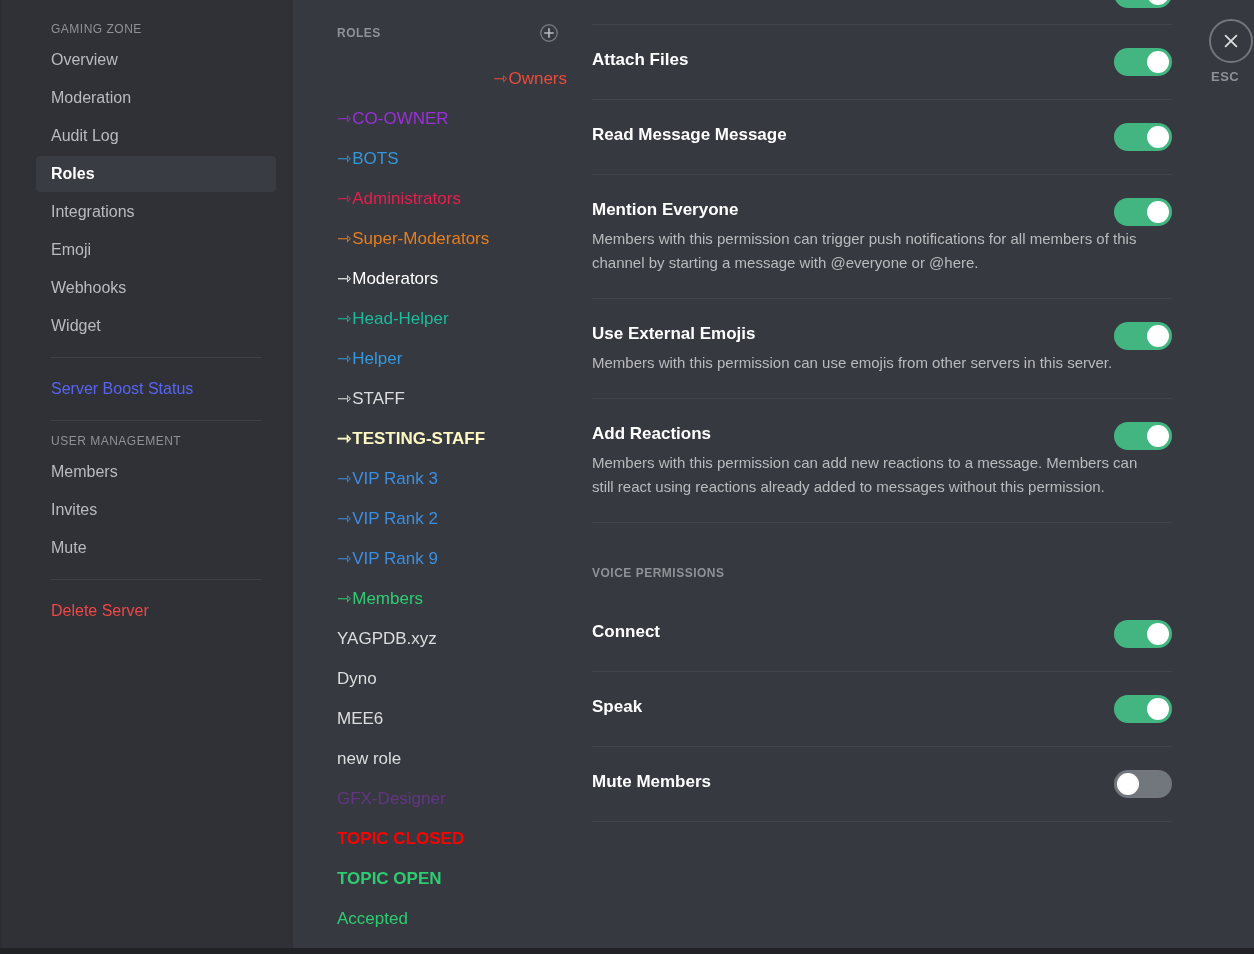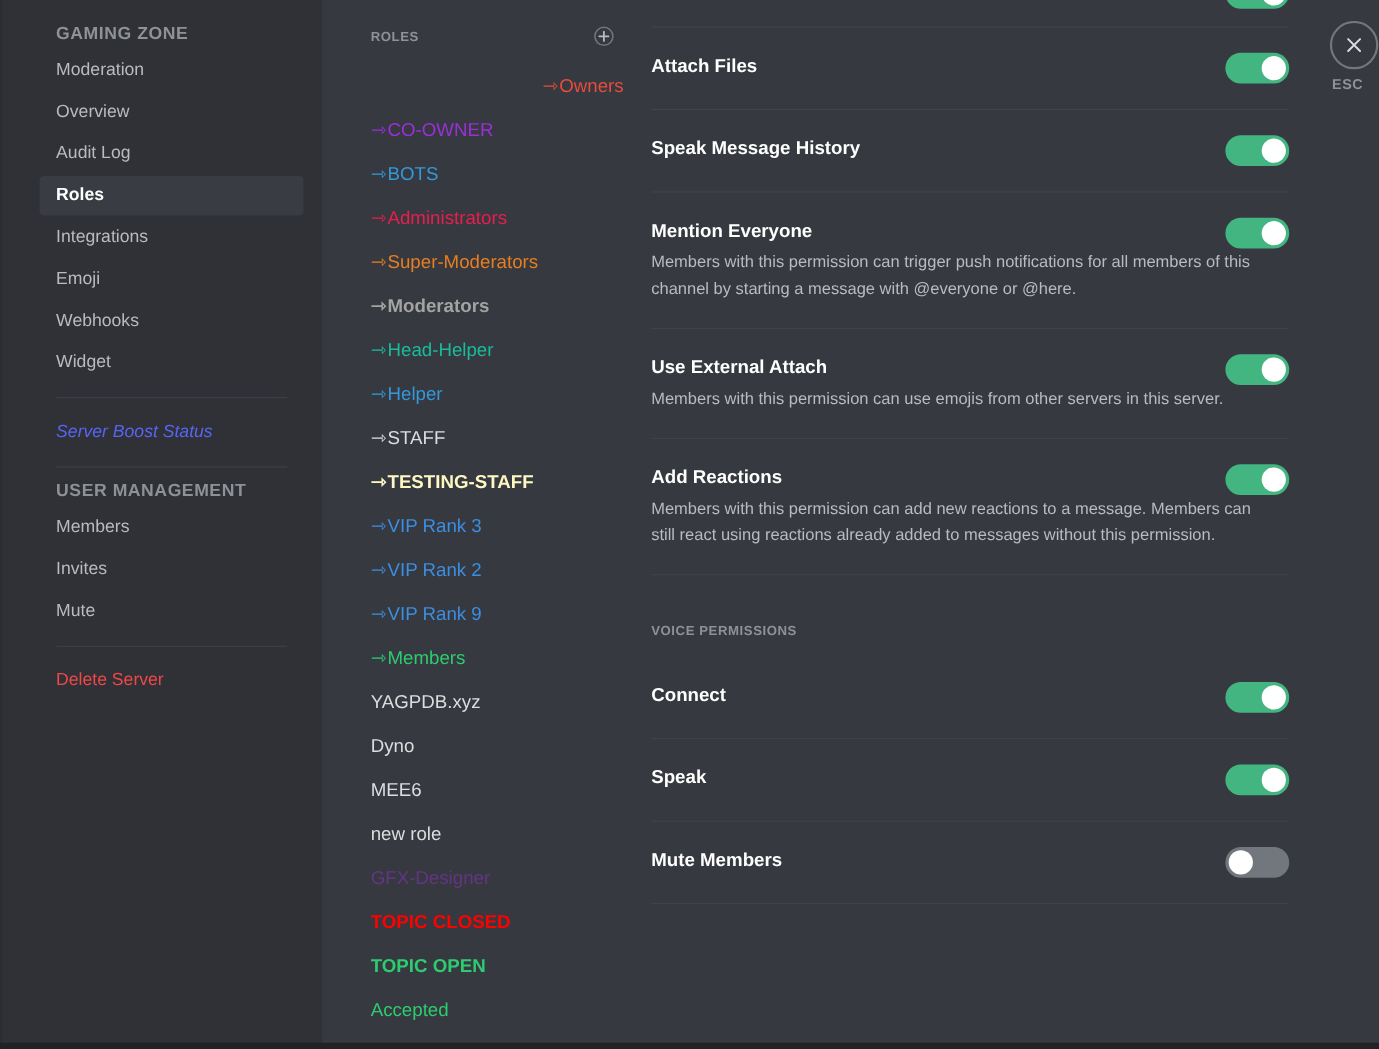--- a/index.html
+++ b/index.html
@@ -21,22 +21,22 @@
   .sidebar {
     width:293px;
     flex:0 0 293px;
     background:#2f3136;
     padding-top:22px;
     overflow:hidden;
     position:relative;
   }
   .sb-inner { padding-left:36px; padding-right:17px; }
   .sb-header {
-    font-size:16px;
-    font-weight:bold;
+    font-size:12px;
+    font-weight:normal;
     letter-spacing:.5px;
     color:#8e9297;
     padding:0 0 6px 15px;
     text-transform:uppercase;
   }
   .sb-item {
     font-size:16px;
     color:#b9bbbe;
     padding:9px 10px 9px 15px;
     border-radius:4px;
@@ -229,33 +229,33 @@
 </head>
 <body>
 
 <div id="app">
 
   <div class="sidebar">
     <div class="sidebar-left-edge"></div>
     <div class="sb-inner">
       <div class="sb-header">GAMING ZONE</div>
       <div id="sb-items">
+          <div class="sb-item">Overview</div>
           <div class="sb-item">Moderation</div>
-          <div class="sb-item">Overview</div>
           <div class="sb-item">Audit Log</div>
           <div class="sb-item selected">Roles</div>
           <div class="sb-item">Integrations</div>
           <div class="sb-item">Emoji</div>
           <div class="sb-item">Webhooks</div>
           <div class="sb-item">Widget</div>
         </div>
 
       <div class="sb-sep"></div>
 
-      <div class="sb-item" style="color:#5865f2;font-style:italic;">Server Boost Status</div>
+      <div class="sb-item" style="color:#5865f2;">Server Boost Status</div>
 
       <div class="sb-sep"></div>
 
       <div class="sb-header">USER MANAGEMENT</div>
       <div id="sb-user-items">
           <div class="sb-item">Members</div>
           <div class="sb-item">Invites</div>
           <div class="sb-item">Mute</div>
         </div>
 
@@ -274,21 +274,21 @@
           <path d="M10 5.8 V14.2 M5.8 10 H14.2" stroke="#b9bbbe" stroke-width="1.6" stroke-linecap="round"></path>
         </svg>
       </span>
     </div>
     <div id="roles-list">
         <div class="role-row" style="color: rgb(231, 76, 60); text-align: right;"><span class="role-arrow">⇾</span><span>Owners</span></div>
         <div class="role-row" style="color: rgb(155, 48, 217);"><span class="role-arrow">⇾</span><span>CO-OWNER</span></div>
         <div class="role-row" style="color: rgb(52, 152, 219);"><span class="role-arrow">⇾</span><span>BOTS</span></div>
         <div class="role-row" style="color: rgb(233, 30, 79);"><span class="role-arrow">⇾</span><span>Administrators</span></div>
         <div class="role-row" style="color: rgb(230, 126, 34);"><span class="role-arrow">⇾</span><span>Super-Moderators</span></div>
-        <div class="role-row" style="color: #a3a3a3; font-weight: bold;"><span class="role-arrow">⇾</span><span>Moderators</span></div>
+        <div class="role-row" style="color: #ffffff;"><span class="role-arrow">⇾</span><span>Moderators</span></div>
         <div class="role-row" style="color: rgb(26, 188, 156);"><span class="role-arrow">⇾</span><span>Head-Helper</span></div>
         <div class="role-row" style="color: rgb(52, 152, 219);"><span class="role-arrow">⇾</span><span>Helper</span></div>
         <div class="role-row" style="color: rgb(220, 221, 222);"><span class="role-arrow">⇾</span><span>STAFF</span></div>
         <div class="role-row bold" style="color: #fef9c3;"><span class="role-arrow">⇾</span><span>TESTING-STAFF</span></div>
         <div class="role-row" style="color: rgb(60, 142, 224);"><span class="role-arrow">⇾</span><span>VIP Rank 3</span></div>
         <div class="role-row" style="color: rgb(60, 142, 224);"><span class="role-arrow">⇾</span><span>VIP Rank 2</span></div>
         <div class="role-row" style="color: rgb(60, 142, 224);"><span class="role-arrow">⇾</span><span>VIP Rank 9</span></div>
         <div class="role-row" style="color: rgb(46, 204, 113);"><span class="role-arrow">⇾</span><span>Members</span></div>
         <div class="role-row" style="color: rgb(220, 221, 222);"><span>YAGPDB.xyz</span></div>
         <div class="role-row" style="color: rgb(220, 221, 222);"><span>Dyno</span></div>
@@ -317,40 +317,40 @@
             <div class="perm-top">
               <div class="perm-name">Attach Files</div>
               <div class="toggle on">
                 <div class="knob"></div>
               </div>
             </div>
           </div>
           <div class="perm-divider"></div>
           <div class="perm-item perm-pad-top perm-pad-bot">
             <div class="perm-top">
-              <div class="perm-name">Speak Message History</div>
+              <div class="perm-name">Read Message Message</div>
               <div class="toggle on">
                 <div class="knob"></div>
               </div>
             </div>
           </div>
           <div class="perm-divider"></div>
           <div class="perm-item perm-pad-top perm-pad-bot">
             <div class="perm-top">
               <div class="perm-name">Mention Everyone</div>
               <div class="toggle on">
                 <div class="knob"></div>
               </div>
             </div>
             <div class="perm-desc">Members with this permission can trigger push notifications for all members of this channel by starting a message with @everyone or @here.</div>
           </div>
           <div class="perm-divider"></div>
           <div class="perm-item perm-pad-top perm-pad-bot">
             <div class="perm-top">
-              <div class="perm-name">Use External Attach</div>
+              <div class="perm-name">Use External Emojis</div>
               <div class="toggle on">
                 <div class="knob"></div>
               </div>
             </div>
             <div class="perm-desc">Members with this permission can use emojis from other servers in this server.</div>
           </div>
           <div class="perm-divider"></div>
           <div class="perm-item perm-pad-top perm-pad-bot">
             <div class="perm-top">
               <div class="perm-name">Add Reactions</div>

